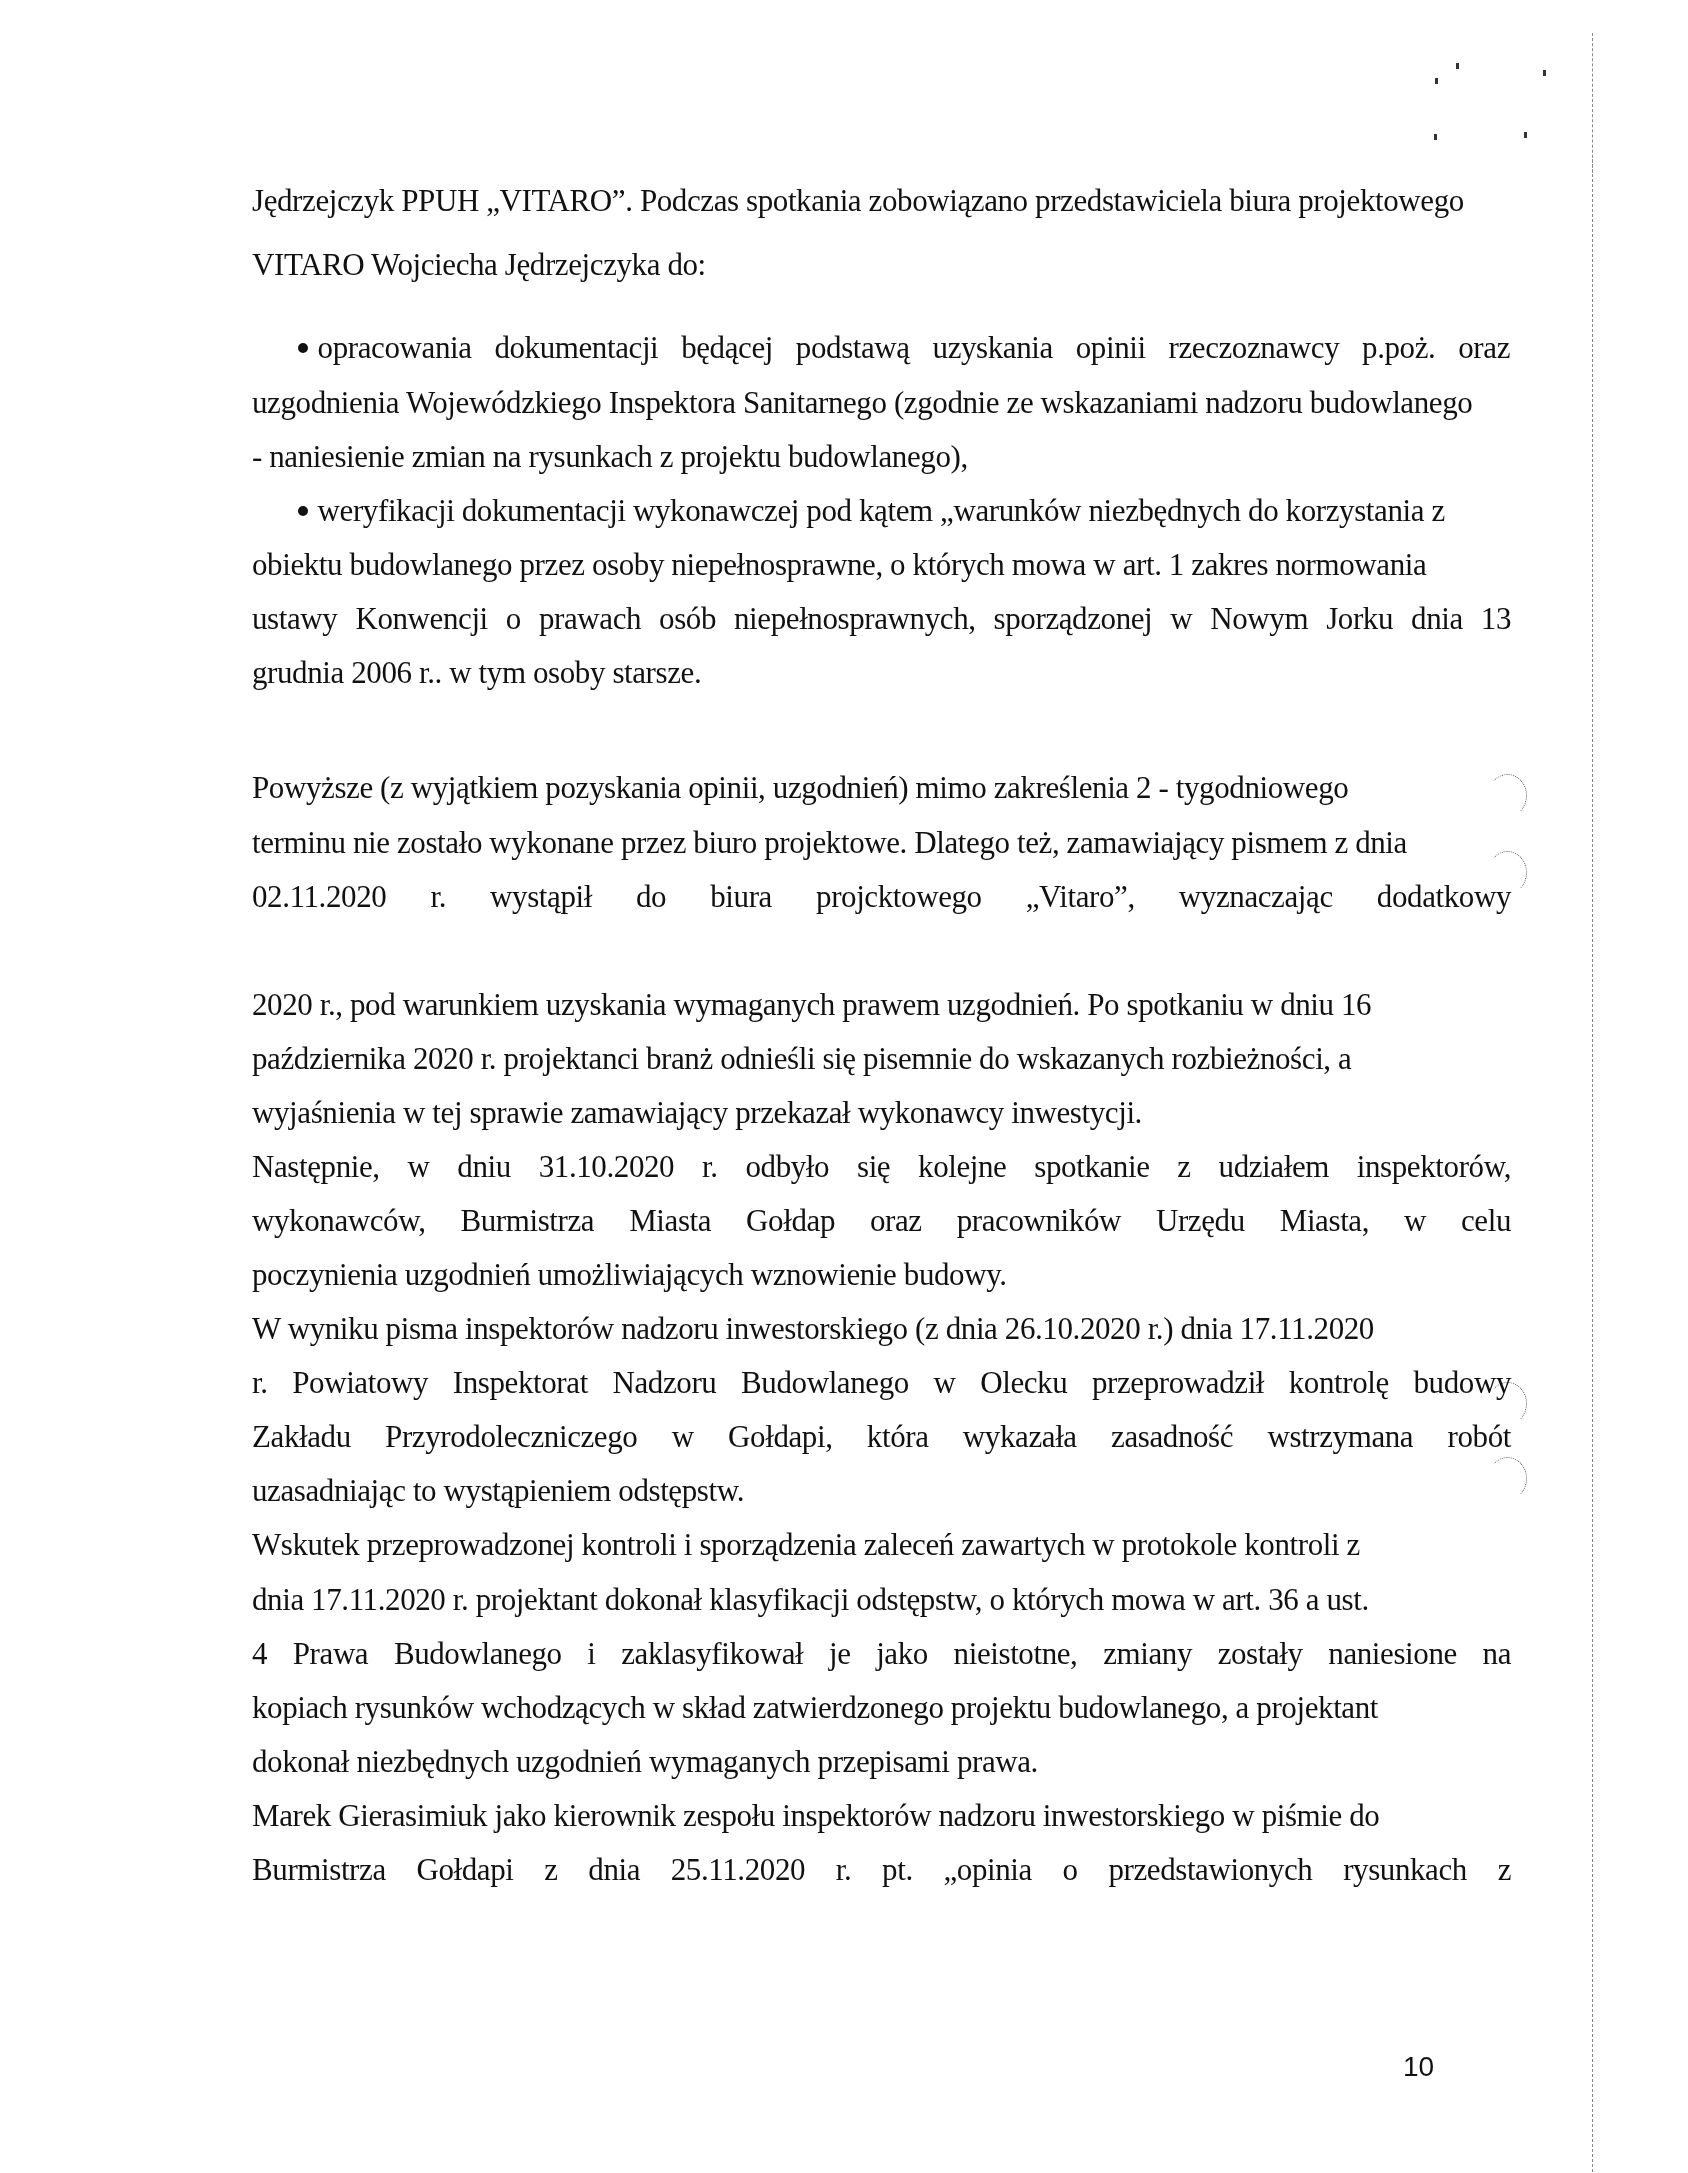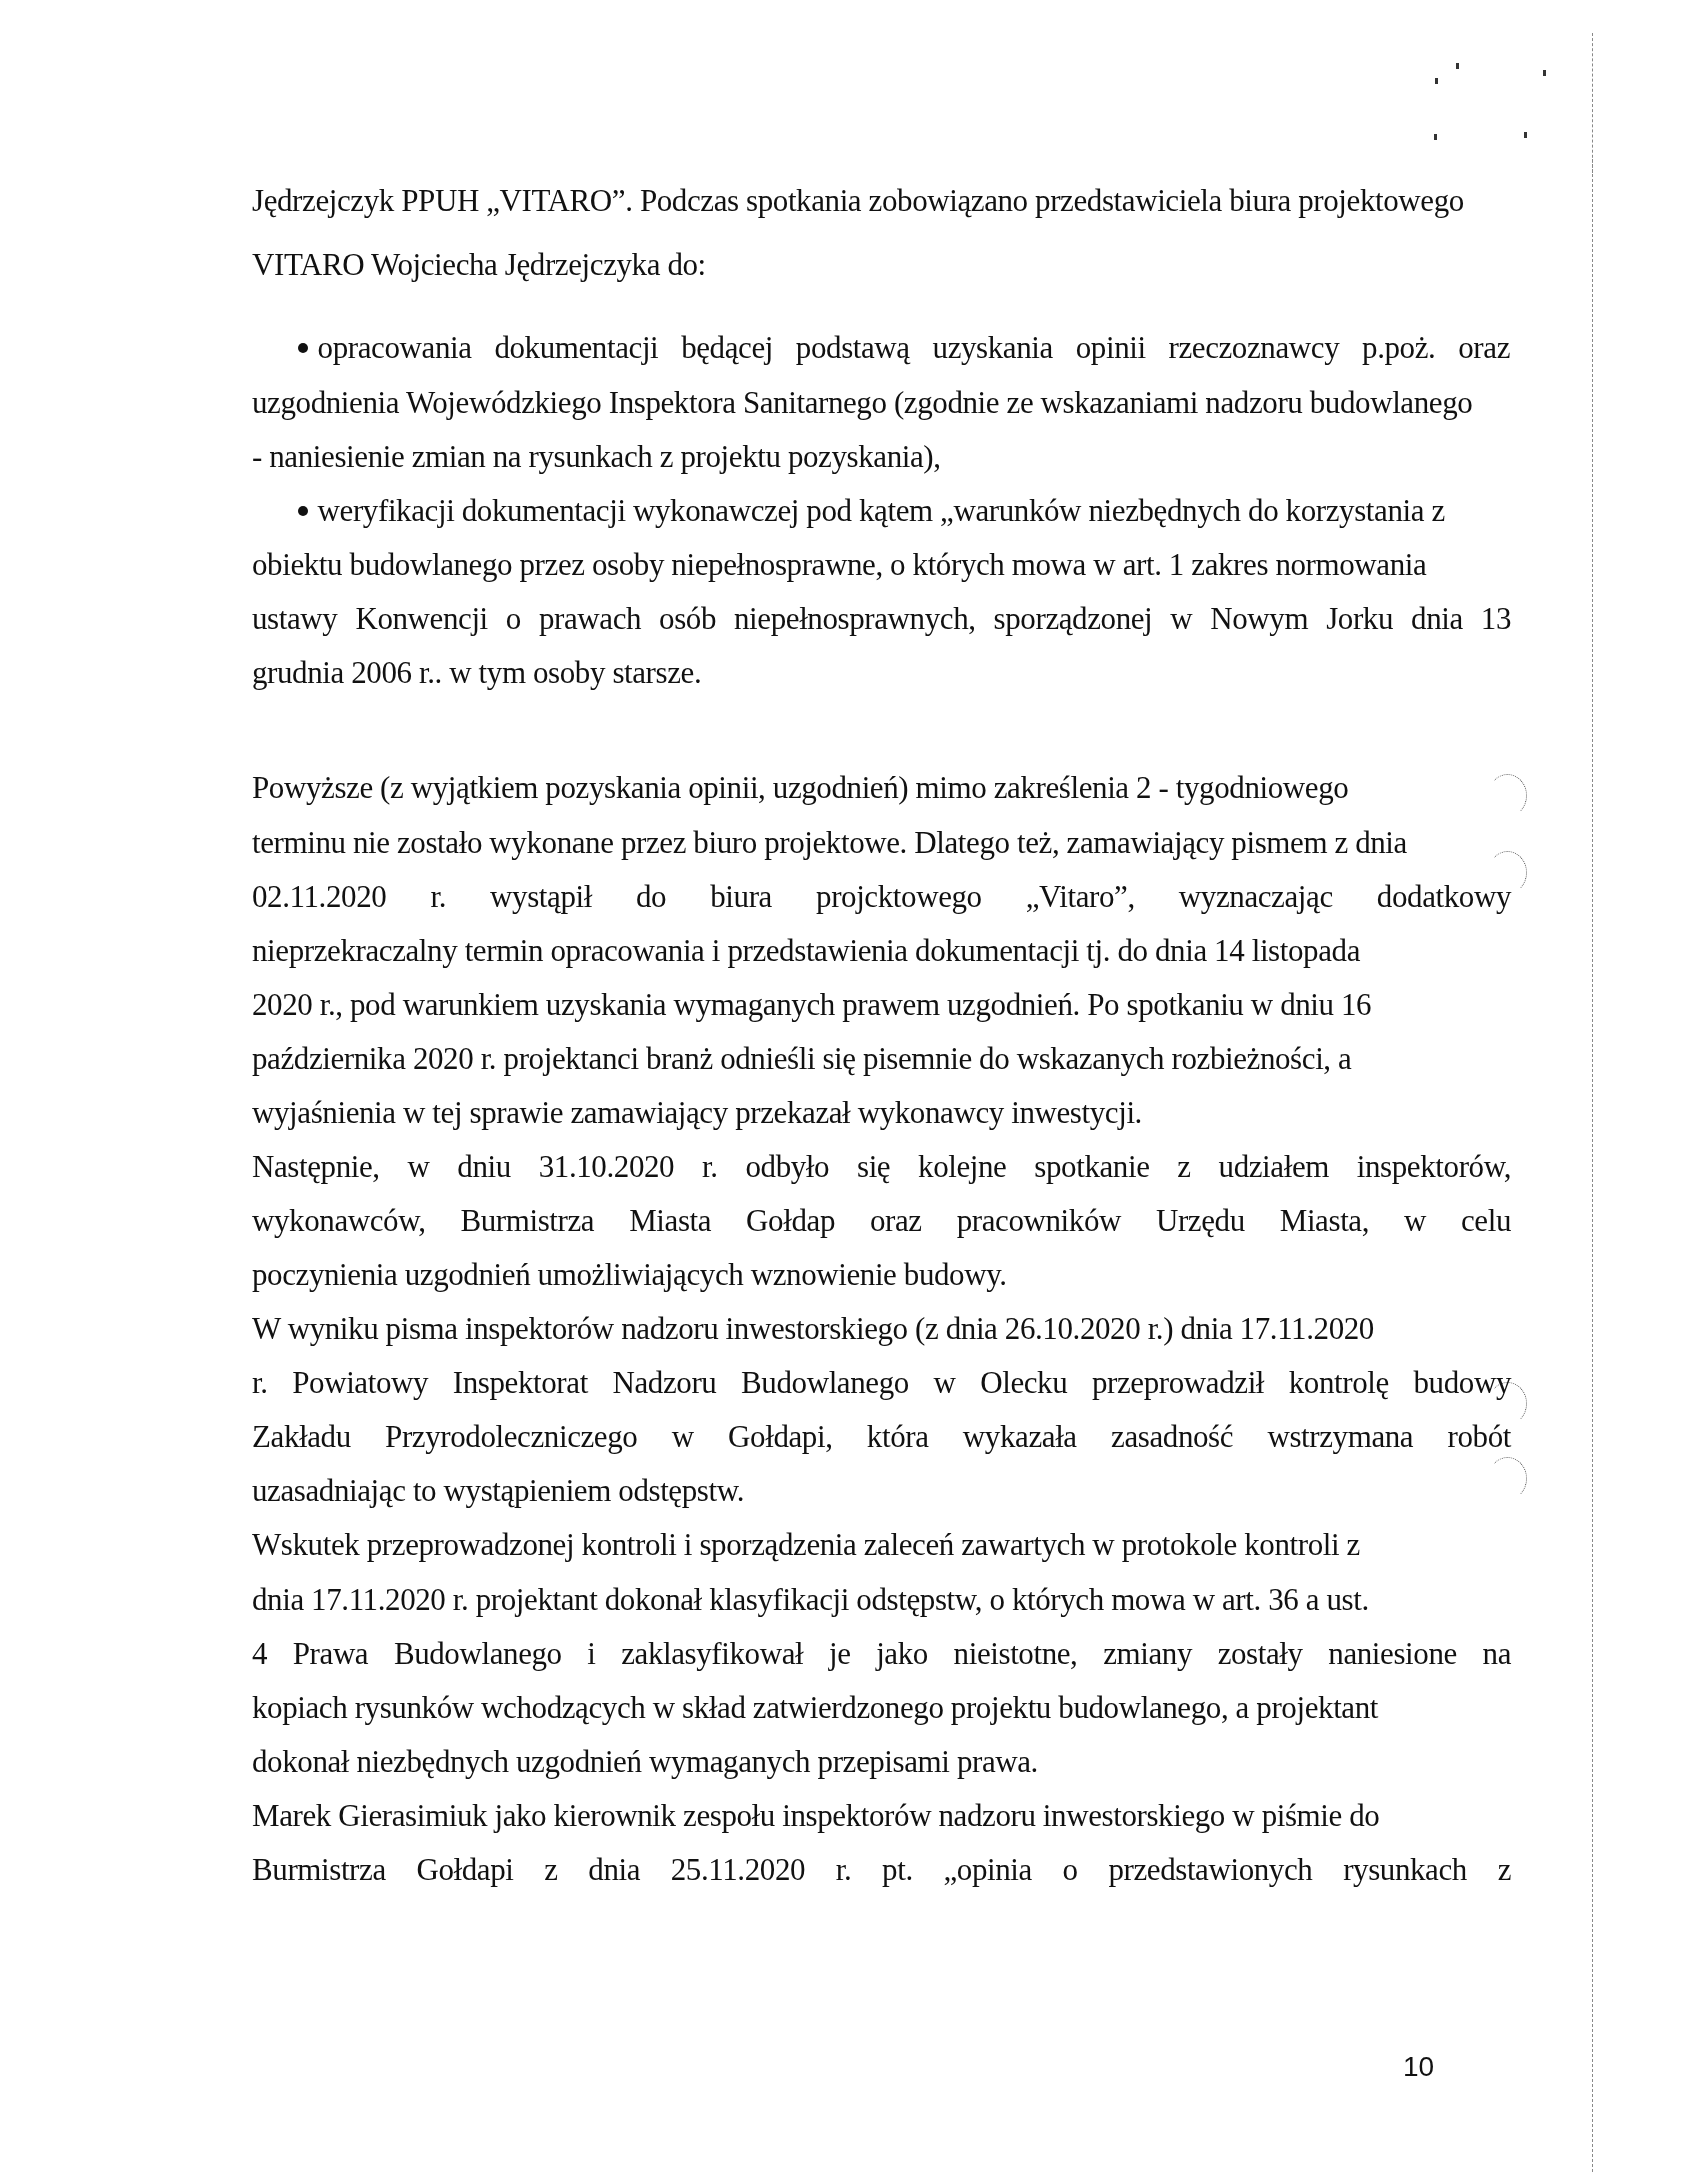--- a/index.html
+++ b/index.html
@@ -52,30 +52,29 @@
   <div class="binder-hole" style="left:1488px;top:741px"></div>
   <div class="binder-hole" style="left:1488px;top:818px"></div>
   <div class="binder-hole" style="left:1488px;top:1349px"></div>
   <div class="binder-hole" style="left:1488px;top:1424px"></div>
 
   <div class="line" style="top:149px">Jędrzejczyk PPUH „VITARO”. Podczas spotkania zobowiązano przedstawiciela biura projektowego</div>
   <div class="line" style="top:213px">VITARO Wojciecha Jędrzejczyka do:</div>
 
   <div class="line" style="top:351px">uzgodnienia Wojewódzkiego Inspektora Sanitarnego (zgodnie ze wskazaniami nadzoru budowlanego</div>
   <div class="line bullet-line justify" style="top:296px"><span class="bullet"></span><span>opracowania dokumentacji będącej podstawą uzyskania opinii rzeczoznawcy p.poż. oraz</span></div>
-  <div class="line" style="top:405px">- naniesienie zmian na rysunkach z projektu pozyskania),</div>
+  <div class="line" style="top:405px">- naniesienie zmian na rysunkach z projektu budowlanego),</div>
   <div class="line bullet-line" style="top:459px"><span class="bullet"></span><span>weryfikacji dokumentacji wykonawczej pod kątem „warunków niezbędnych do korzystania z</span></div>
   <div class="line" style="top:513px">obiektu budowlanego przez osoby niepełnosprawne, o których mowa w art. 1 zakres normowania</div>
   <div class="line justify" style="top:567px">ustawy Konwencji o prawach osób niepełnosprawnych, sporządzonej w Nowym Jorku dnia 13</div>
   <div class="line" style="top:621px">grudnia 2006 r.. w tym osoby starsze.</div>
 
   <div class="line" style="top:736px">Powyższe (z wyjątkiem pozyskania opinii, uzgodnień) mimo zakreślenia 2 - tygodniowego</div>
   <div class="line" style="top:791px">terminu nie zostało wykonane przez biuro projektowe. Dlatego też, zamawiający pismem z dnia</div>
   <div class="line justify" style="top:845px">02.11.2020 r. wystąpił do biura projcktowego „Vitaro”, wyznaczając dodatkowy</div>
-  <div class="line" style="top:899px">nieprzekraczalny termin opracowania i przedstawienia dokumentacji tj. do dnia 14 listopada</div>
   <div class="line" style="top:953px">2020 r., pod warunkiem uzyskania wymaganych prawem uzgodnień. Po spotkaniu w dniu 16</div>
   <div class="line" style="top:1007px">października 2020 r. projektanci branż odnieśli się pisemnie do wskazanych rozbieżności, a</div>
   <div class="line" style="top:1061px">wyjaśnienia w tej sprawie zamawiający przekazał wykonawcy inwestycji.</div>
   <div class="line justify" style="top:1115px">Następnie, w dniu 31.10.2020 r. odbyło się kolejne spotkanie z udziałem inspektorów,</div>
   <div class="line justify" style="top:1169px">wykonawców, Burmistrza Miasta Gołdap oraz pracowników Urzędu Miasta, w celu</div>
   <div class="line" style="top:1223px">poczynienia uzgodnień umożliwiających wznowienie budowy.</div>
   <div class="line" style="top:1277px">W wyniku pisma inspektorów nadzoru inwestorskiego (z dnia 26.10.2020 r.) dnia 17.11.2020</div>
   <div class="line justify" style="top:1331px">r. Powiatowy Inspektorat Nadzoru Budowlanego w Olecku przeprowadził kontrolę budowy</div>
   <div class="line justify" style="top:1385px">Zakładu Przyrodoleczniczego w Gołdapi, która wykazała zasadność wstrzymana robót</div>
   <div class="line" style="top:1439px">uzasadniając to wystąpieniem odstępstw.</div>

